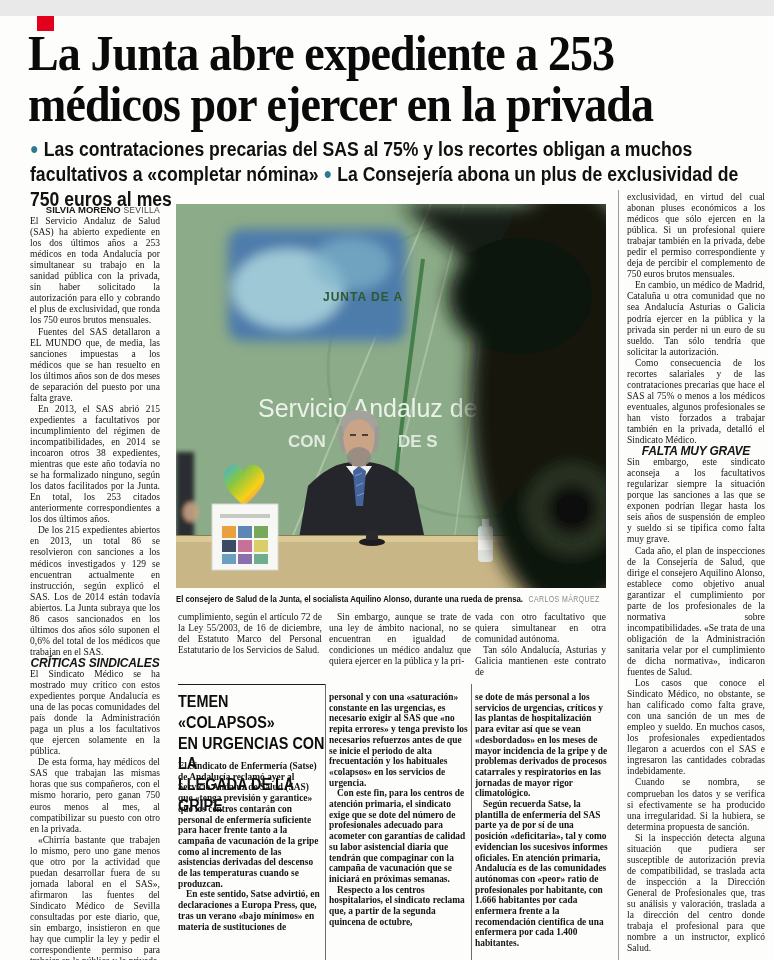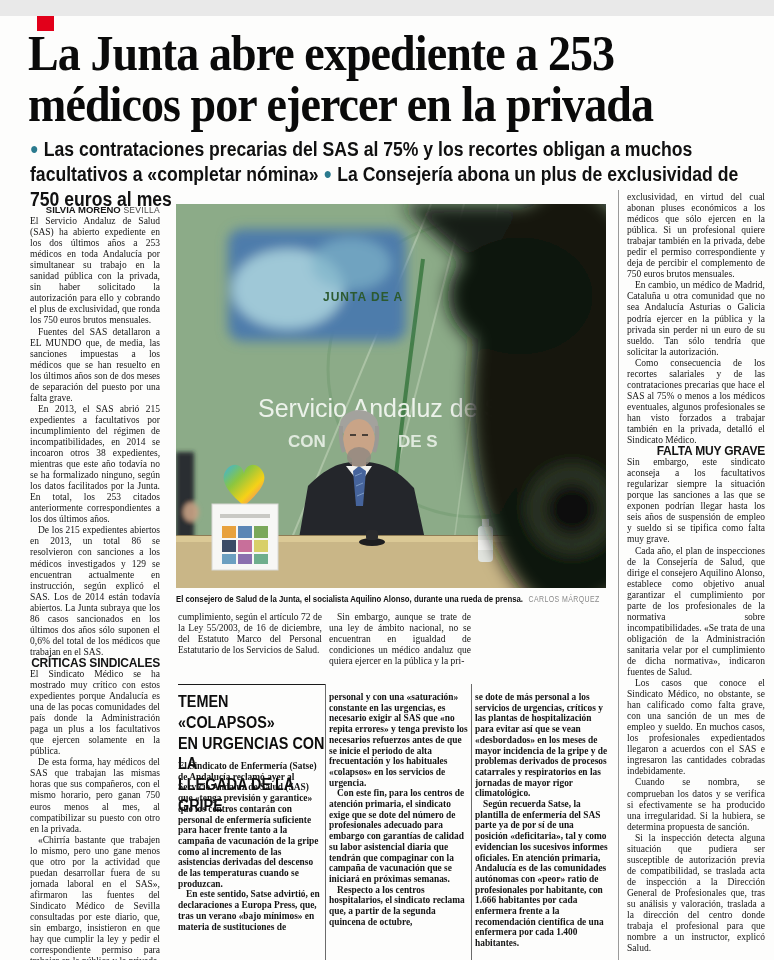--- a/index.html
+++ b/index.html
@@ -22,21 +22,21 @@
   .bullet{font-size:16px;position:relative;top:-2px;margin-right:6px;}
 
   
   .bodycol{font-size:9.5px;line-height:11.05px;text-align:justify;overflow:hidden;}
   .bodycol p{margin:0;}
   .p-ind{text-indent:8px;}
   .byline{text-align:right;font-family:"Liberation Sans",sans-serif;font-size:9.5px;
           font-weight:700;margin:0 0 3px 0;letter-spacing:0;}
   .byline .loc{font-weight:400;font-size:8.5px;color:#454545;letter-spacing:.3px;}
   .sechead{font-family:"Liberation Sans",sans-serif;font-weight:700;font-size:12px;
-           letter-spacing:-0.2px;margin:9px 0 3px 0;text-align:right;}
+           letter-spacing:-0.2px;margin:9px 0 3px 0;text-align:center;font-style:italic;}
 
   #col1{left:30px;top:188px;width:130px;height:784px;}
   #col2{left:178px;top:596px;width:144px;height:66px;}
   #col3{left:329px;top:596px;width:142px;height:70px;}
   #col4{left:475px;top:596px;width:131px;height:70px;}
   #col5{left:627px;top:176px;width:138px;height:780px;}
 
   
   #photo{left:176px;top:188px;width:430px;height:384px;background:#22c55e;overflow:hidden;}
   #caption{left:176px;top:577px;width:530px;font-family:"Liberation Sans",sans-serif;
@@ -197,20 +197,24 @@
     <span>El consejero de Salud de la Junta, el socialista Aquilino Alonso, durante una rueda de prensa.</span>
     <span class="credit">CARLOS MÁRQUEZ</span>
   </div>
 
   <div id="col2" class="abs bodycol">
     <p>cumplimiento, según el artículo 72 de la Ley 55/2003, de 16 de diciembre, del Estatuto Marco del Personal Estatutario de los Servicios de Salud.</p>
   </div>
   <div id="col3" class="abs bodycol">
     <p class="p-ind">Sin embargo, aunque se trate de una ley de ámbito nacional, no se encuentran en igualdad de condiciones un médico andaluz que quiera ejercer en la pública y la pri-</p>
   </div>
+  <div id="col4" class="abs bodycol">
+    <p>vada con otro facultativo que quiera simultanear en otra comunidad autónoma.</p>
+    <p class="p-ind">Tan sólo Andalucía, Asturias y Galicia mantienen este contrato de</p>
+  </div>
 
   <div id="col5" class="abs bodycol">
     <p>exclusividad, en virtud del cual abonan pluses económicos a los médicos que sólo ejercen en la pública. Si un profesional quiere trabajar también en la privada, debe pedir el permiso correspondiente y deja de percibir el complemento de 750 euros brutos mensuales.</p>
     <p class="p-ind">En cambio, un médico de Madrid, Cataluña u otra comunidad que no sea Andalucía Asturias o Galicia podría ejercer en la pública y la privada sin perder ni un euro de su sueldo. Tan sólo tendría que solicitar la autorización.</p>
     <p class="p-ind">Como consecuencia de los recortes salariales y de las contrataciones precarias que hace el SAS al 75% o menos a los médicos eventuales, algunos profesionales se han visto forzados a trabajar también en la privada, detalló el Sindicato Médico.</p>
     <p class="sechead">FALTA MUY GRAVE</p>
     <p>Sin embargo, este sindicato aconseja a los facultativos regularizar siempre la situación porque las sanciones a las que se exponen podrían llegar hasta los seis años de suspensión de empleo y sueldo si se tipifica como falta muy grave.</p>
     <p class="p-ind">Cada año, el plan de inspecciones de la Consejería de Salud, que dirige el consejero Aquilino Alonso, establece como objetivo anual garantizar el cumplimiento por parte de los profesionales de la normativa sobre incompatibilidades. «Se trata de una obligación de la Administración sanitaria velar por el cumplimiento de dicha normativa», indicaron fuentes de Salud.</p>
     <p class="p-ind">Los casos que conoce el Sindicato Médico, no obstante, se han calificado como falta grave, con una sanción de un mes de empleo y sueldo. En muchos casos, los profesionales expedientados llegaron a acuerdos con el SAS e ingresaron las cantidades cobradas indebidamente.</p>
     <p class="p-ind">Cuando se nombra, se comprueban los datos y se verifica si efectivamente se ha producido una irregularidad. Si la hubiera, se determina propuesta de sanción.</p>
@@ -220,21 +224,21 @@
   <div id="boxtoprule" class="abs"></div>
   <div id="boxtitle" class="abs">TEMEN «COLAPSOS»
 EN URGENCIAS CON LA
 LLEGADA DE LA GRIPE</div>
   <div id="boxc1" class="abs boxcol">
     <p>El Sindicato de Enfermería (Satse) de Andalucía reclamó ayer al Servicio Andaluz de Salud (SAS) que «tenga previsión y garantice» que los centros contarán con personal de enfermería suficiente para hacer frente tanto a la campaña de vacunación de la gripe como al incremento de las asistencias derivadas del descenso de las temperaturas cuando se produzcan.</p>
     <p class="p-ind">En este sentido, Satse advirtió, en declaraciones a Europa Press, que, tras un verano «bajo mínimos» en materia de sustituciones de</p>
   </div>
   <div id="boxc2" class="abs boxcol">
     <p>personal y con una «saturación» constante en las urgencias, es necesario exigir al SAS que «no repita errores» y tenga previsto los necesarios refuerzos antes de que se inicie el periodo de alta frecuentación y los habituales «colapsos» en los servicios de urgencia.</p>
-    <p class="p-ind">Con este fin, para los centros de atención primaria, el sindicato exige que se dote del número de profesionales adecuado para embargo con garantías de calidad su labor asistencial diaria que tendrán que compaginar con la campaña de vacunación que se iniciará en próximas semanas.</p>
+    <p class="p-ind">Con este fin, para los centros de atención primaria, el sindicato exige que se dote del número de profesionales adecuado para acometer con garantías de calidad su labor asistencial diaria que tendrán que compaginar con la campaña de vacunación que se iniciará en próximas semanas.</p>
     <p class="p-ind">Respecto a los centros hospitalarios, el sindicato reclama que, a partir de la segunda quincena de octubre,</p>
   </div>
   <div id="boxc3" class="abs boxcol">
     <p>se dote de más personal a los servicios de urgencias, críticos y las plantas de hospitalización para evitar así que se vean «desbordados» en los meses de mayor incidencia de la gripe y de problemas derivados de procesos catarrales y respiratorios en las jornadas de mayor rigor climatológico.</p>
     <p class="p-ind">Según recuerda Satse, la plantilla de enfermería del SAS parte ya de por sí de una posición «deficitaria», tal y como evidencian los sucesivos informes oficiales. En atención primaria, Andalucía es de las comunidades autónomas con «peor» ratio de profesionales por habitante, con 1.666 habitantes por cada enfermera frente a la recomendación científica de una enfermera por cada 1.400 habitantes.</p>
   </div>
 
   <div id="rule-col5" class="abs vrule"></div>
   <div id="rule-box1" class="abs vrule"></div>
   <div id="rule-box2" class="abs vrule"></div>

